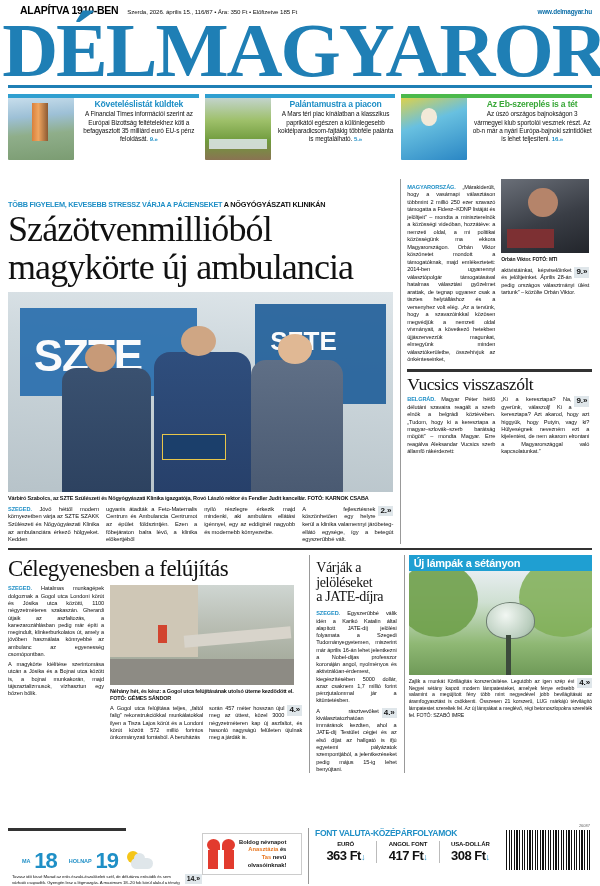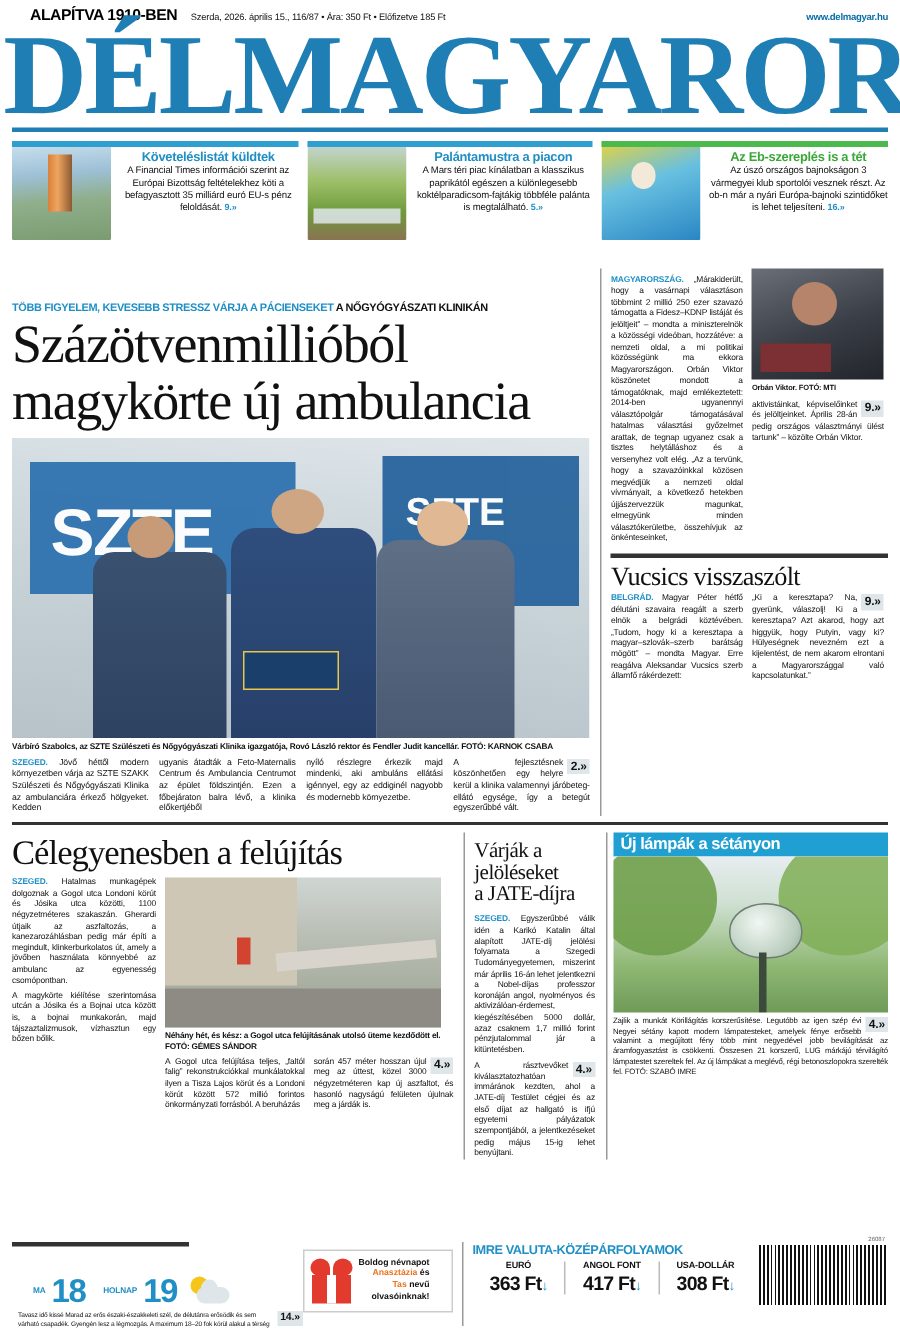--- a/index.html
+++ b/index.html
@@ -352,21 +352,21 @@
           <span class="gname">Anasztázia</span>
           <span>és</span><br>
           <span class="gname">Tas</span>
           <span>nevű</span><br>
           <span>olvasóinknak!</span>
         </span>
       </div>
     </div>
 
     <div class="currency">
-      <div class="curtitle">IMRE VALUTA-KÖZÉPÁRFOLYAMOK</div>
+      <div class="curtitle">FONT VALUTA-KÖZÉPÁRFOLYAMOK</div>
       <div class="curgrid" style="width:186px;">
         <div class="curcell">
           <div class="curname">EURÓ</div>
           <div class="curval"><span>363 Ft</span><span class="arrow">↓</span></div>
         </div>
         <div class="curcell">
           <div class="curname">ANGOL FONT</div>
           <div class="curval"><span>417 Ft</span><span class="arrow">↓</span></div>
         </div>
         <div class="curcell">

